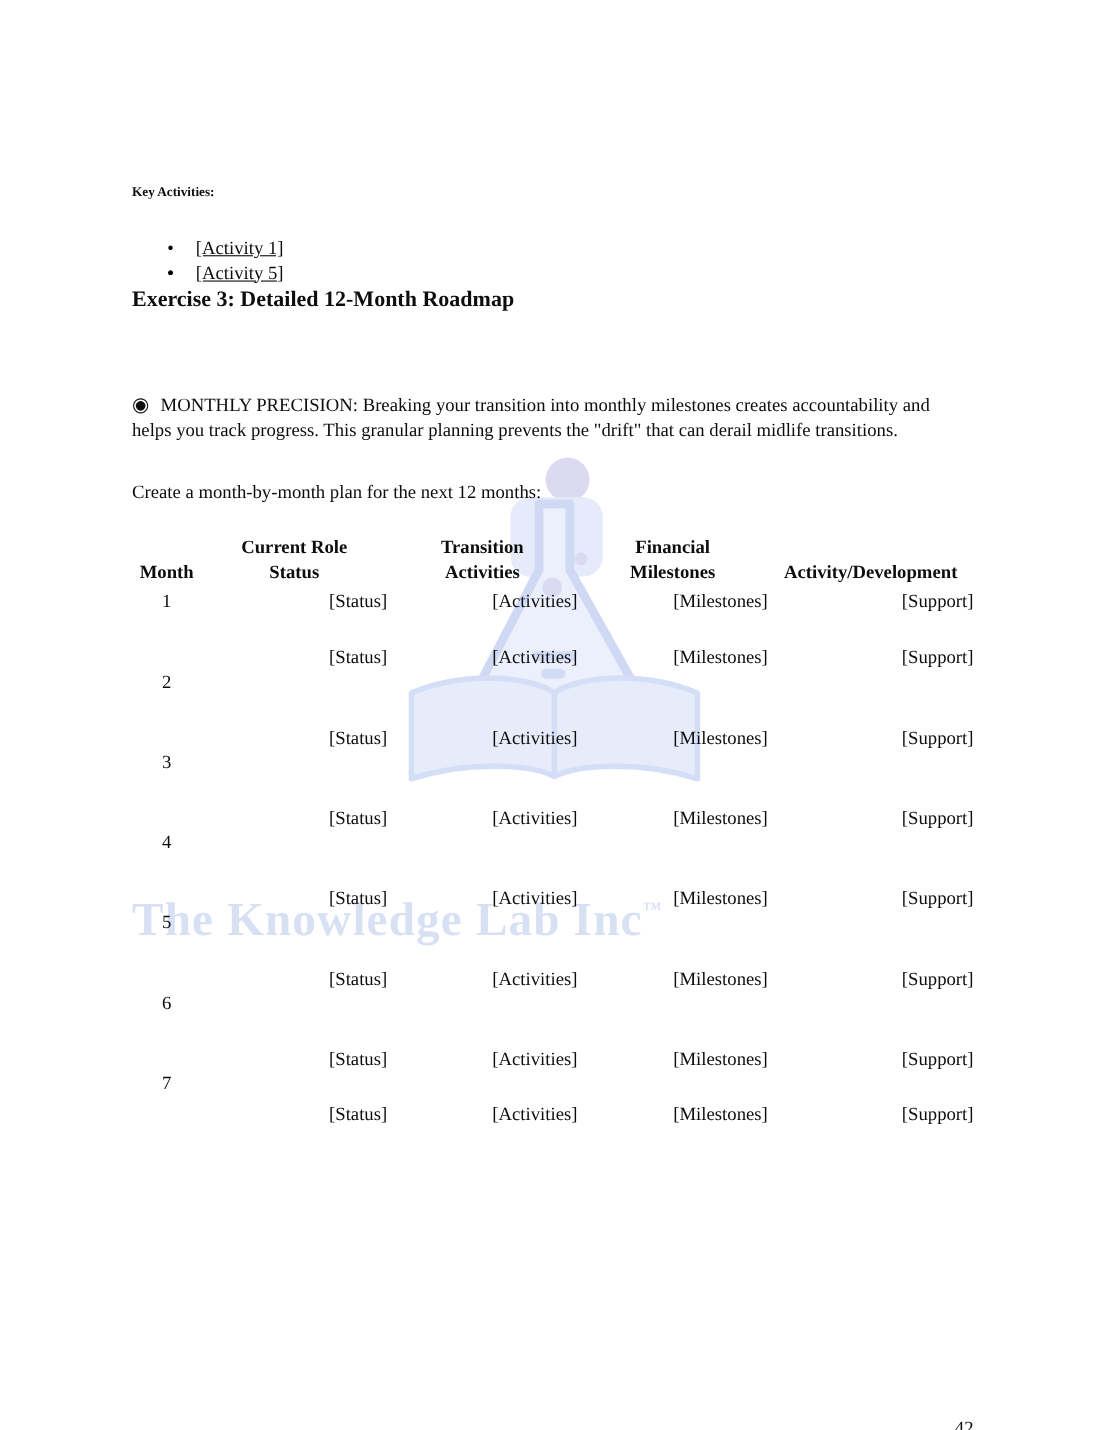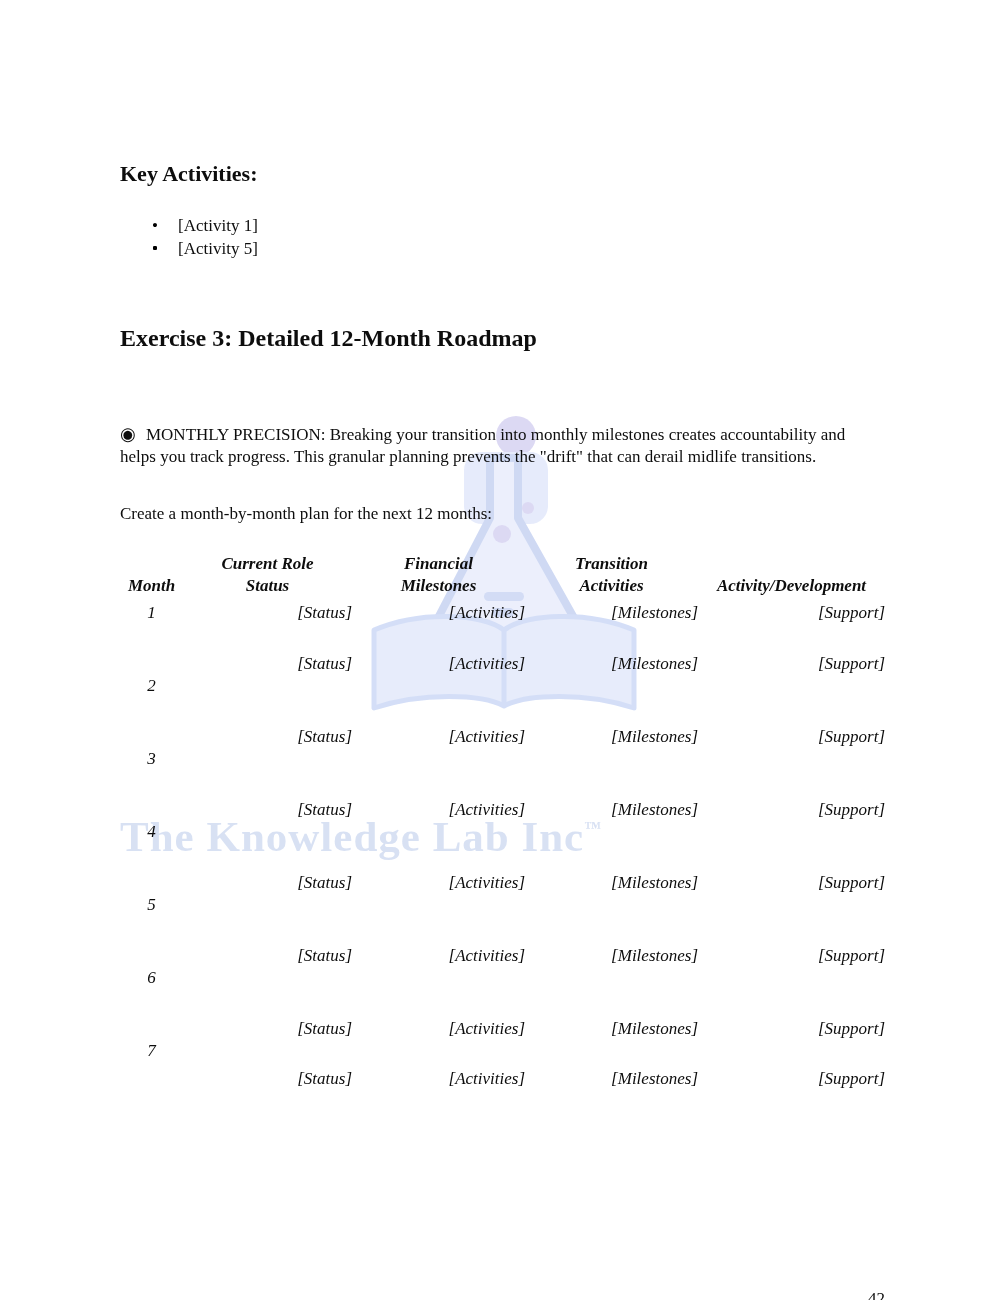--- a/index.html
+++ b/index.html
@@ -20,40 +20,40 @@
   .wm-text {
     position:absolute; left:120px; top:812px; width:765px;
     text-align:left; font-weight:bold; font-size:43px;
     color:#b9c9ea; opacity:0.55; letter-spacing:1px; white-space:nowrap;
   }
   .wm-text .tm { font-size:17px; vertical-align:18px; }
 
   
   .content { position:relative; z-index:1; padding:0 120px; }
 
-  .ka-heading { margin-top:163px; font-size:22px; font-weight:bold; line-height:22px; }
+  .ka-heading { margin-top:163px; font-size:12px; font-weight:bold; line-height:22px; }
 
-  .ka-list { list-style:none; margin:30px 0 0 30px; }
+  .ka-list { list-style:none; margin:30px 0 0 30px;text-decoration:underline; }
   .ka-list li { position:relative; padding-left:28px; line-height:22.6px; font-size:17px; }
   .ka-list li::before {
     content:"\2022"; position:absolute; left:2px; top:0; font-size:17px; color:#000;
   }
 
-  .exercise-title { margin-top:66px; font-size:24px; font-weight:bold; line-height:24px; }
+  .exercise-title { font-size:20px; font-weight:bold; line-height:24px; }
 
   .callout { margin-top:73px; font-size:17px; line-height:22px; }
   .callout .icon { font-size:18px; margin-right:6px; }
   .callout strong { font-weight:normal; }
 
   .intro { margin-top:35px; font-size:17px; line-height:22px; }
 
   
   .table { margin-top:28px; width:765px; font-size:17px; }
   .thead { display:flex; align-items:flex-end; font-weight:bold; line-height:22px; margin-bottom:5px; }
-  .c { flex:none;font-style:italic; }
+  .c { flex:none; }
   .c-month { width:63px; text-align:center; }
   .c-status { width:169px; }
   .c-act { width:173px; }
   .c-mile { width:173px; }
   .c-sup { width:187px; }
   .thead .c-status, .thead .c-act, .thead .c-mile, .thead .c-sup { text-align:center; }
   .thead .hw { display:inline-block; max-width:125px; }
   .thead .c-sup .hw { max-width:none; white-space:nowrap; }
 
   .trow { display:flex; align-items:flex-start; min-height:73px; line-height:22px; }
@@ -104,22 +104,22 @@
       <strong>MONTHLY PRECISION:</strong>
       <span>Breaking your transition into monthly milestones creates accountability and helps you track progress. This granular planning prevents the "drift" that can derail midlife transitions.</span>
     </p>
 
     <p class="intro">Create a month-by-month plan for the next 12 months:</p>
 
     <div class="table">
       <div class="thead">
         <div class="c c-month"><span class="hw">Month</span></div>
         <div class="c c-status"><span class="hw">Current Role Status</span></div>
+        <div class="c c-act"><span class="hw">Transition Activities</span></div>
         <div class="c c-mile"><span class="hw">Financial Milestones</span></div>
-        <div class="c c-act"><span class="hw">Transition Activities</span></div>
         <div class="c c-sup"><span class="hw">Activity/Development</span></div>
       </div>
 
       <div class="trow row-1">
         <div class="c c-month">1</div>
         <div class="c c-status">[Status]</div>
         <div class="c c-act">[Activities]</div>
         <div class="c c-mile">[Milestones]</div>
         <div class="c c-sup">[Support]</div>
       </div>

